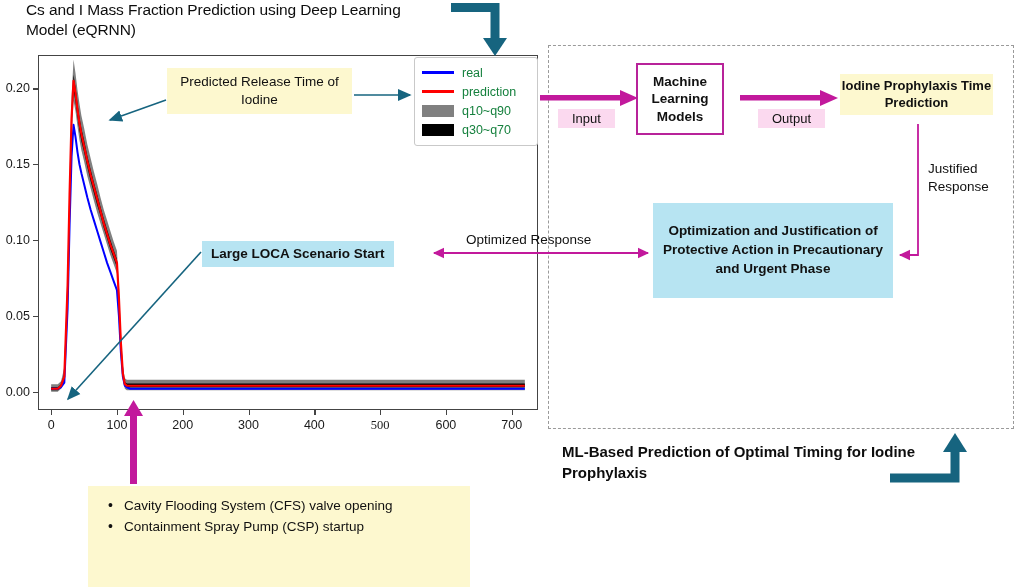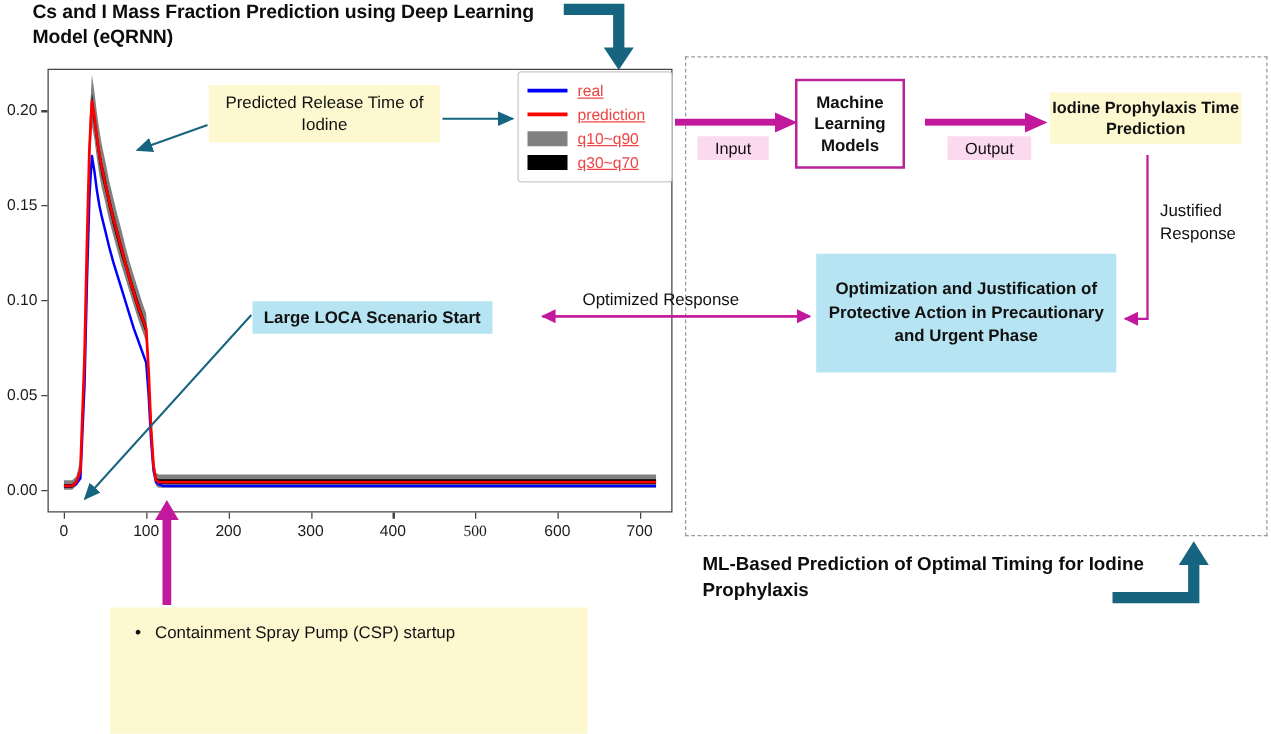--- a/index.html
+++ b/index.html
@@ -1,21 +1,21 @@
 <!DOCTYPE html>
 <html><head>
 <meta charset="utf-8">
 <style>
   html,body{margin:0;padding:0;background:#ffffff;}
   body{width:1017px;height:587px;position:relative;overflow:hidden;
        font-family:"Liberation Sans",sans-serif;color:#111;}
   .abs{position:absolute;}
 
   
-  #title{left:26px;top:0px;width:420px;font-size:15.5px;font-weight:bold;
+  #title{left:26px;top:0px;width:420px;font-size:15.5px;font-weight:normal;
          line-height:1.30;letter-spacing:-0.1px;color:#0d0d0d;}
 
   
   #plot-area{left:38px;top:55px;width:500px;height:355px;}
   #plot-frame{position:absolute;left:0;top:0;width:500px;height:355px;
               border:1.2px solid #444;box-sizing:border-box;background:#fff;}
   .ytick{position:absolute;right:100%;margin-right:8px;font-size:12.5px;
          color:#1a1a1a;transform:translateY(-50%);white-space:nowrap;}
   .ytickmark{position:absolute;left:-5px;width:5px;height:1.2px;background:#444;}
   .xtick{position:absolute;top:100%;margin-top:8px;font-size:12.5px;color:#1a1a1a;
@@ -24,21 +24,21 @@
 
   
   #legend{left:414px;top:57px;width:124px;background:#fff;
           border:1px solid #c9c9c9;border-radius:3px;padding:5px 7px 6px 7px;
           box-sizing:border-box;}
   .legrow{display:flex;align-items:center;height:19px;}
   .legswatch{width:32px;height:14px;margin-right:8px;flex:none;
              display:flex;align-items:center;justify-content:center;}
   .legline{width:32px;height:2.2px;}
   .legbox{width:32px;height:12px;}
-  .leglabel{font-size:12.5px;color:#ef4444;white-space:nowrap;text-decoration:underline;}
+  .leglabel{font-size:12.5px;color:#15803d;white-space:nowrap;}
 
   
   .callout{background:#fdf8cf;padding:5px 10px;box-sizing:border-box;
            font-size:13.5px;line-height:1.35;text-align:center;color:#111;}
   #callout-release{left:167px;top:68px;width:185px;}
   #callout-loca{left:202px;top:241px;background:#b7e4f2;font-weight:bold;
                 font-size:13.5px;padding:4px 9px;white-space:nowrap;}
   #callout-injection{left:88px;top:486px;width:382px;height:101px;background:#fdf8cf;
                      padding:10px 14px;box-sizing:border-box;text-align:left;}
   #callout-injection .inj-title{font-size:13.5px;font-weight:bold;margin-bottom:7px;}
@@ -144,20 +144,21 @@
       <span class="leglabel">q30~q70</span>
     </div>
   </div>
 
 <div class="abs callout" id="callout-release">Predicted Release Time of Iodine</div>
 
 <div class="abs callout" id="callout-loca">Large LOCA Scenario Start</div>
 
 <div class="abs" id="callout-injection">
   <ul>
+    <li>Cavity Flooding System (CFS) valve opening</li>
     <li>Containment Spray Pump (CSP) startup</li>
   </ul>
 </div>
 
 <div class="abs" id="dashed-region"></div>
 
 <div class="abs" id="ml-box">Machine Learning Models</div>
 <div class="abs" id="iodine-box">Iodine Prophylaxis Time Prediction</div>
 <div class="abs" id="opt-box">Optimization and Justification of Protective Action in Precautionary and Urgent Phase</div>
 

